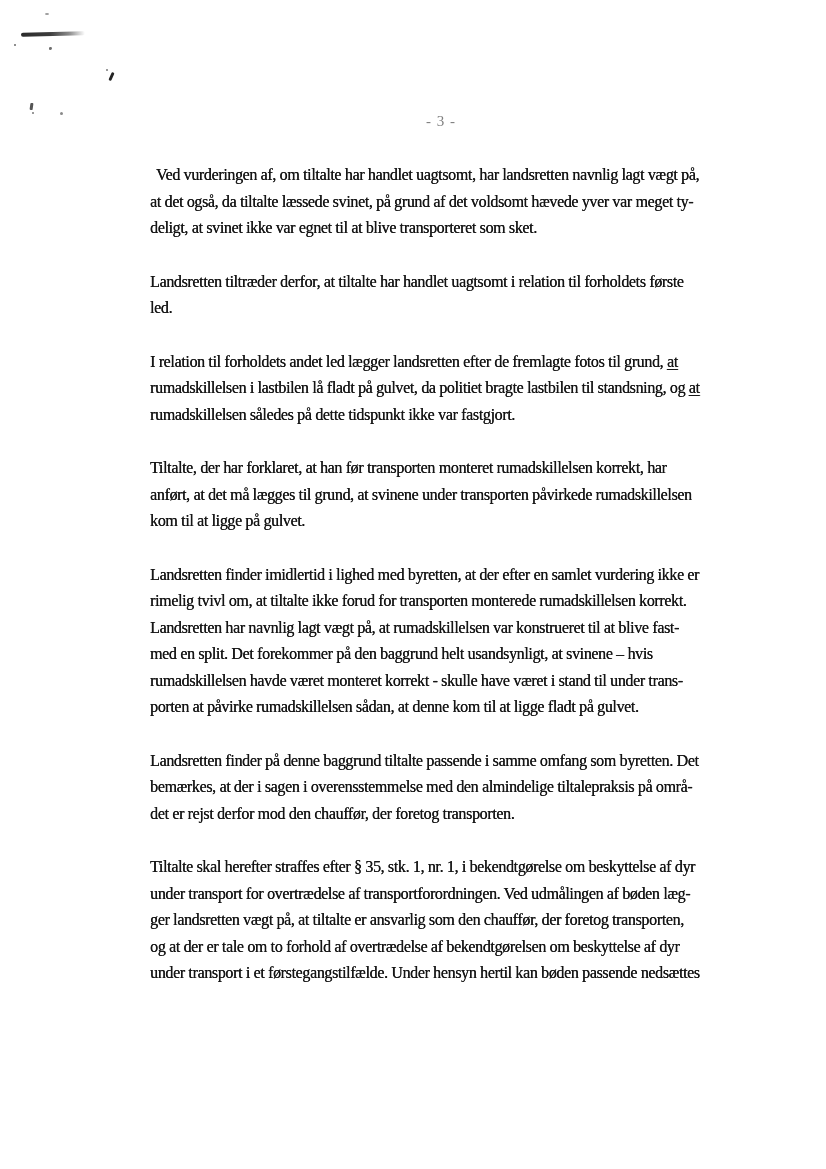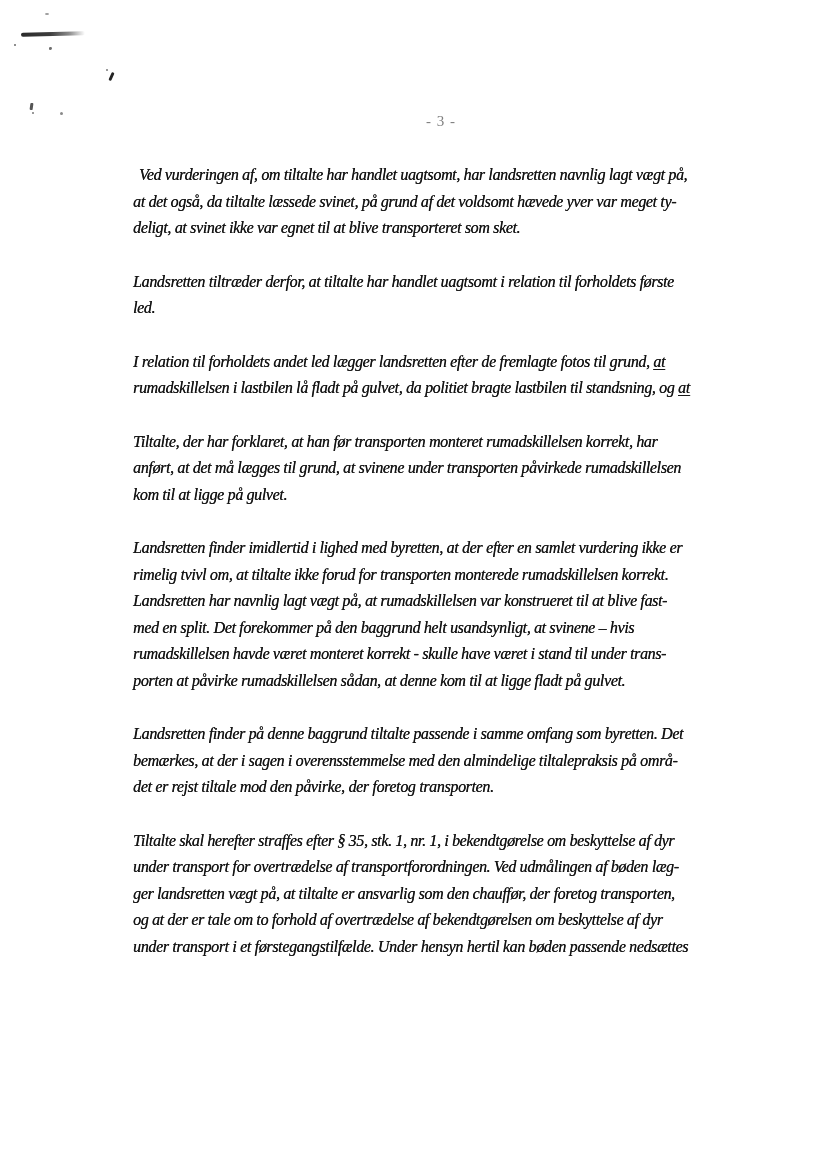--- a/index.html
+++ b/index.html
@@ -40,24 +40,23 @@
     width: 592px;
     text-align: center;
     font-size: 15px;
     color: #7f7f7f;
     letter-spacing: 1px;
   }
 
   
   .doc-body {
     position: absolute;
-    left: 133px;
+    left: 150px;
     top: 162px;
     width: 592px;
-    font-style: italic;
   }
   .para {
     margin: 0 0 27px 0;
   }
   .para:first-child .line:first-child {
     text-indent: 6px;
   }
   .line {
     font-size: 16px;
     line-height: 26.5px;
@@ -93,38 +92,39 @@
         <div class="line">at det også, da tiltalte læssede svinet, på grund af det voldsomt hævede yver var meget ty-</div>
         <div class="line">deligt, at svinet ikke var egnet til at blive transporteret som sket.</div>
       </div>
       <div class="para">
         <div class="line">Landsretten tiltræder derfor, at tiltalte har handlet uagtsomt i relation til forholdets første</div>
         <div class="line">led.</div>
       </div>
       <div class="para">
         <div class="line">I relation til forholdets andet led lægger landsretten efter de fremlagte fotos til grund, <u>at</u></div>
         <div class="line">rumadskillelsen i lastbilen lå fladt på gulvet, da politiet bragte lastbilen til standsning, og <u>at</u></div>
+        <div class="line">rumadskillelsen således på dette tidspunkt ikke var fastgjort.</div>
       </div>
       <div class="para">
         <div class="line">Tiltalte, der har forklaret, at han før transporten monteret rumadskillelsen korrekt, har</div>
         <div class="line">anført, at det må lægges til grund, at svinene under transporten påvirkede rumadskillelsen</div>
         <div class="line">kom til at ligge på gulvet.</div>
       </div>
       <div class="para">
         <div class="line">Landsretten finder imidlertid i lighed med byretten, at der efter en samlet vurdering ikke er</div>
         <div class="line">rimelig tvivl om, at tiltalte ikke forud for transporten monterede rumadskillelsen korrekt.</div>
         <div class="line">Landsretten har navnlig lagt vægt på, at rumadskillelsen var konstrueret til at blive fast-</div>
         <div class="line">med en split. Det forekommer på den baggrund helt usandsynligt, at svinene – hvis</div>
         <div class="line">rumadskillelsen havde været monteret korrekt - skulle have været i stand til under trans-</div>
         <div class="line">porten at påvirke rumadskillelsen sådan, at denne kom til at ligge fladt på gulvet.</div>
       </div>
       <div class="para">
         <div class="line">Landsretten finder på denne baggrund tiltalte passende i samme omfang som byretten. Det</div>
         <div class="line">bemærkes, at der i sagen i overensstemmelse med den almindelige tiltalepraksis på områ-</div>
-        <div class="line">det er rejst tiltale mod den påvirke, der foretog transporten.</div>
+        <div class="line">det er rejst derfor mod den chauffør, der foretog transporten.</div>
       </div>
       <div class="para">
         <div class="line">Tiltalte skal herefter straffes efter § 35, stk. 1, nr. 1, i bekendtgørelse om beskyttelse af dyr</div>
         <div class="line">under transport for overtrædelse af transportforordningen. Ved udmålingen af bøden læg-</div>
         <div class="line">ger landsretten vægt på, at tiltalte er ansvarlig som den chauffør, der foretog transporten,</div>
         <div class="line">og at der er tale om to forhold af overtrædelse af bekendtgørelsen om beskyttelse af dyr</div>
         <div class="line">under transport i et førstegangstilfælde. Under hensyn hertil kan bøden passende nedsættes</div>
       </div>
     </div>
 

